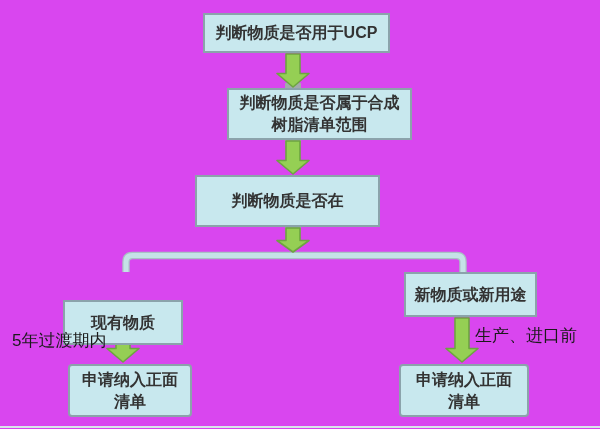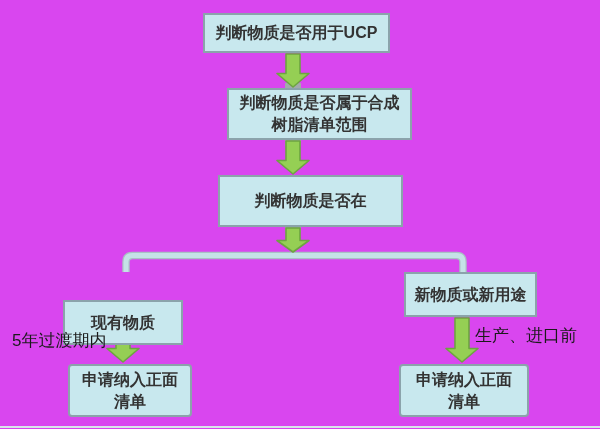--- a/index.html
+++ b/index.html
@@ -103,21 +103,21 @@
 
   <div class="box" style="left:199px; top:88px; width:185px; height:52px;margin-left:28px;">
     <span class="line">判断物质是否属于合成</span>
     <span class="line">树脂清单范围</span>
   </div>
 
   <svg class="arrow-svg" style="left:276px; top:140px;" width="34" height="35" viewBox="0 0 34 35">
     <polygon points="10,1 24,1 24,20.5 33,20.5 17,34 1,20.5 10,20.5"></polygon>
   </svg>
 
-  <div class="box" style="left:218px; top:175px; width:185px; height:52px;align-items:center;">
+  <div class="box" style="left:195px; top:175px; width:185px; height:52px;align-items:center;">
     <span class="line">判断物质是否在</span>
   </div>
 
   <svg class="arrow-svg" style="left:276px; top:227px;" width="34" height="26" viewBox="0 0 34 26">
     <polygon points="10,1 24,1 24,13.5 33,13.5 17,25 1,13.5 10,13.5"></polygon>
   </svg>
 
   <svg class="connector-svg" style="left:100px; top:245px;" width="380" height="35" viewBox="0 0 380 35">
     <path class="outer" d="M 26 27 L 26 17 Q 26 10.5 32.5 10.5 L 356.5 10.5 Q 363 10.5 363 17 L 363 27"></path>
     <path class="inner" d="M 26 27 L 26 17 Q 26 10.5 32.5 10.5 L 356.5 10.5 Q 363 10.5 363 17 L 363 27"></path>

